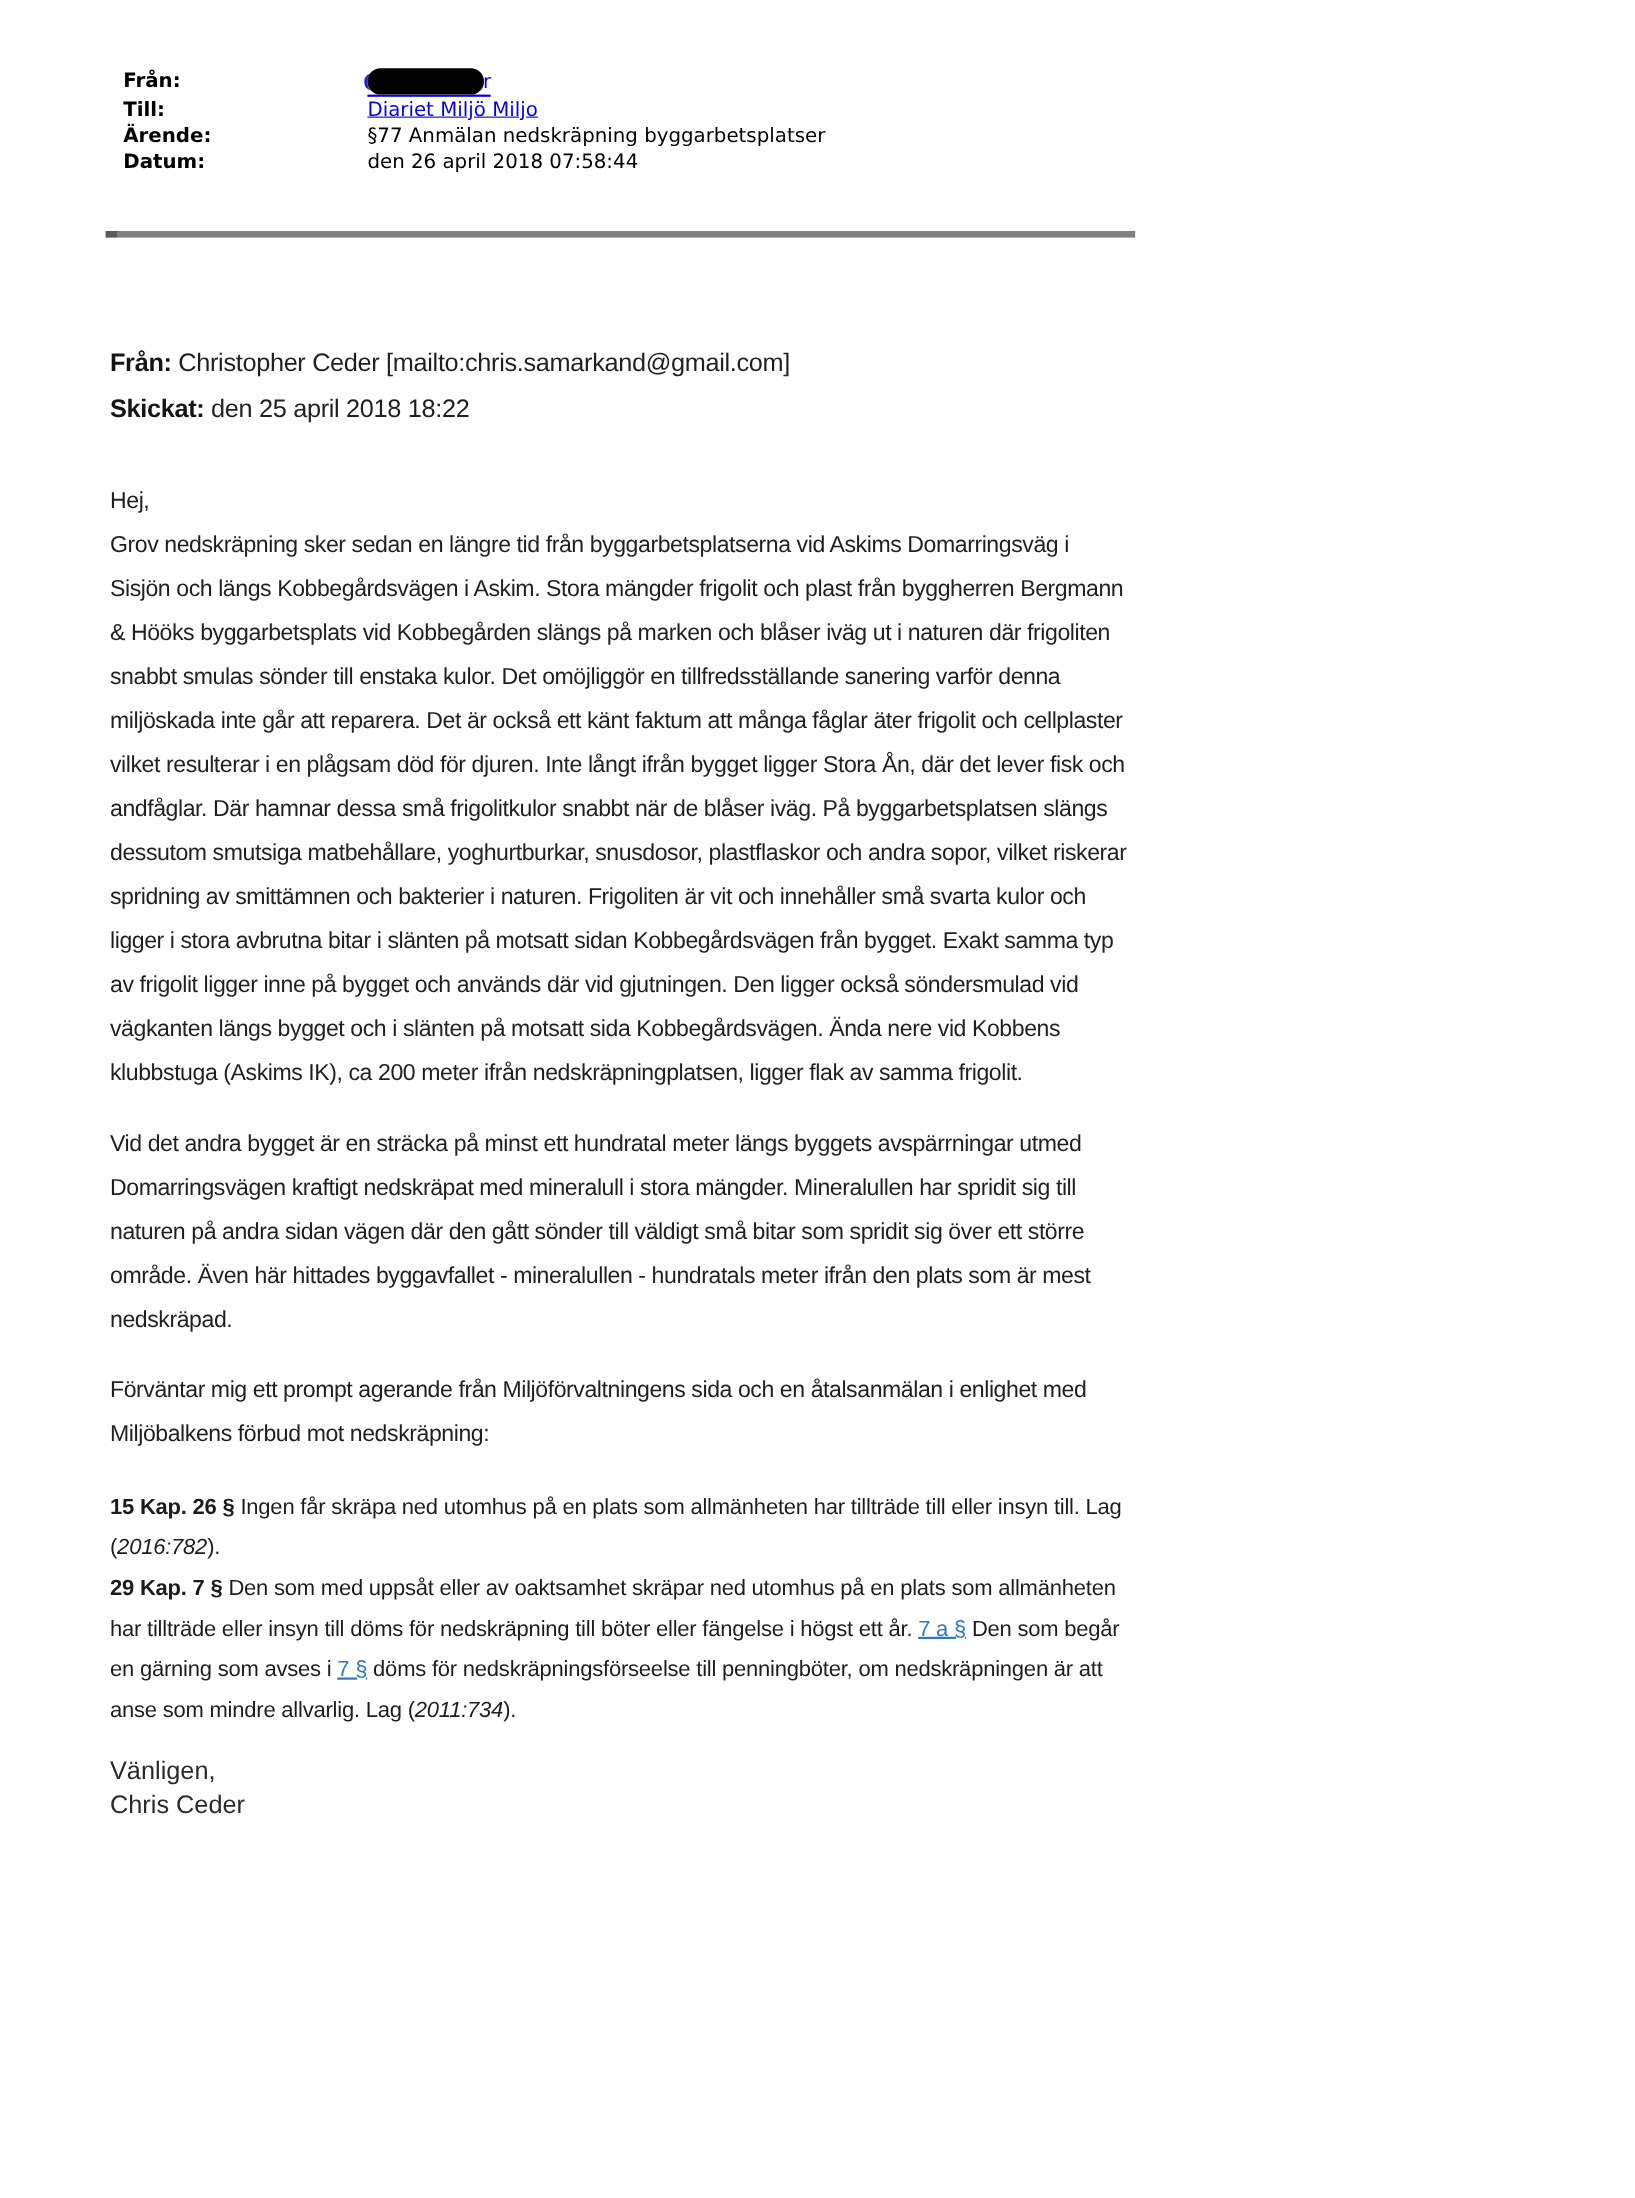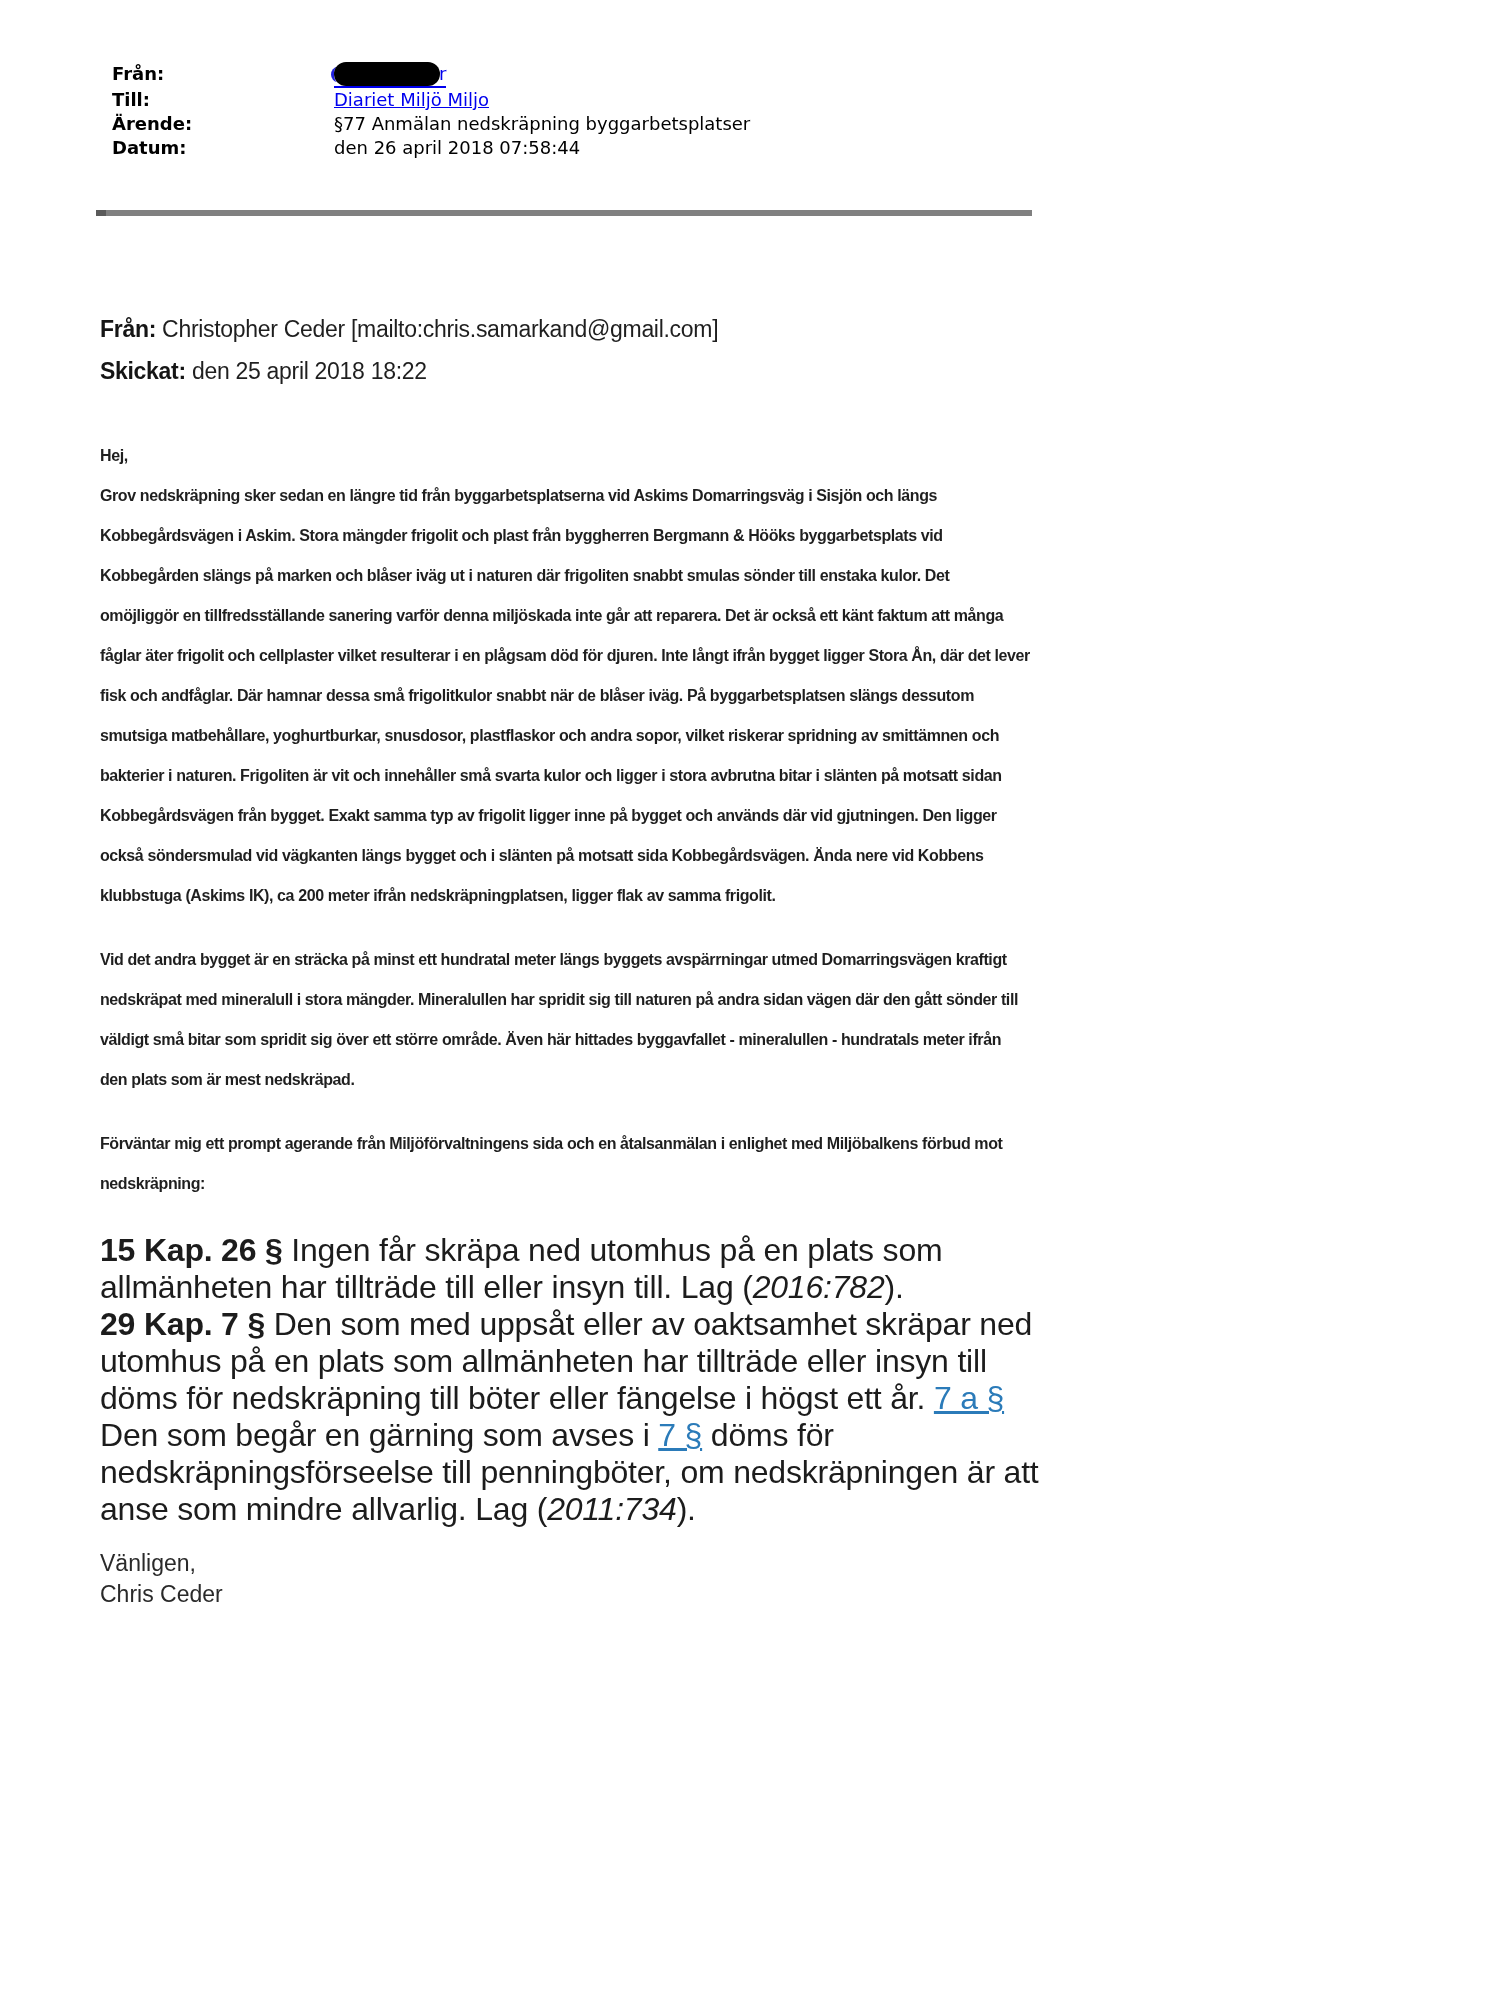--- a/index.html
+++ b/index.html
@@ -71,35 +71,34 @@
     letter-spacing: -0.3px;
     color: #1f1f1f;
     width: 930px;
   }
   .meta p { margin: 0; }
   .meta b { font-weight: bold; color: #151515; }
 
   
   .body {
     width: 930px;
-    font-size: 16px;
+    font-size: 21px;
     line-height: 40px;
     letter-spacing: -0.4px;
     color: #1f1f1f;
-    font-weight: bold;
   }
   p.body { margin: 0; }
   .greeting { margin-top: 44px !important; }
   .gap { margin-top: 24px !important; }
 
   
   .law {
     margin-top: 28px;
     width: 940px;
-    font-size: 32px;
+    font-size: 20px;
     line-height: 37px;
     letter-spacing: -0.2px;
     color: #1c1c1c;
   }
   .law p.lawp { margin: 0; }
   .law b { font-weight: bold; }
   .lawlink {
     color: #2b7bb9;
     text-decoration: underline;
     cursor: pointer;

